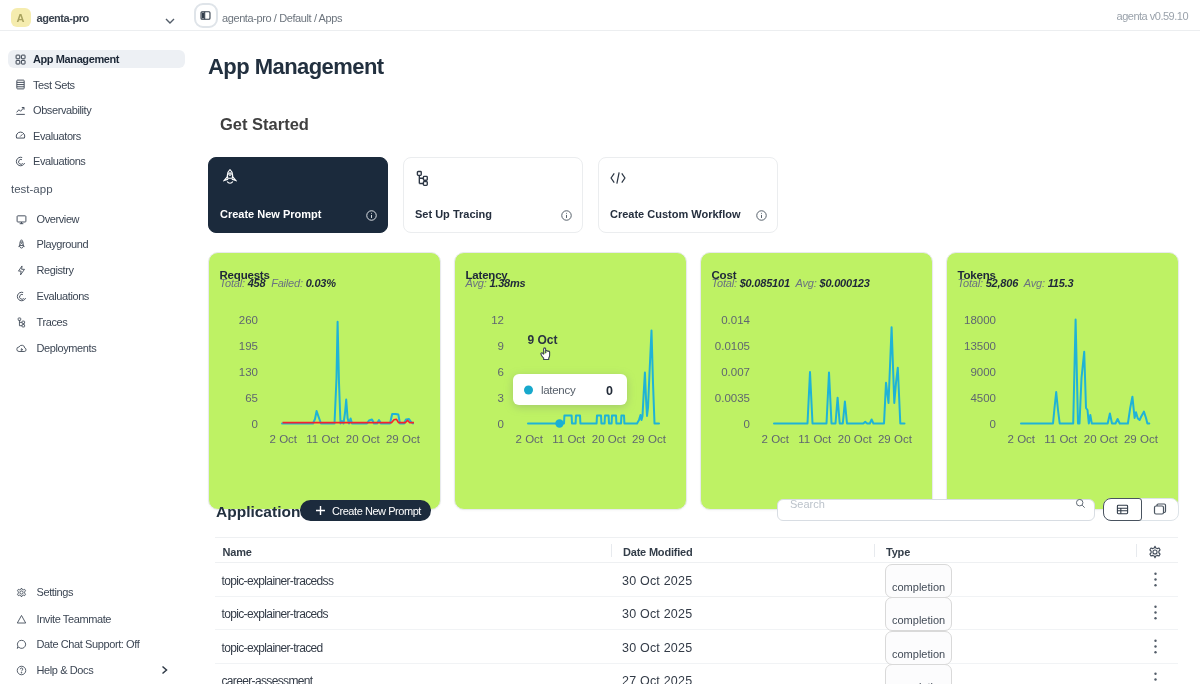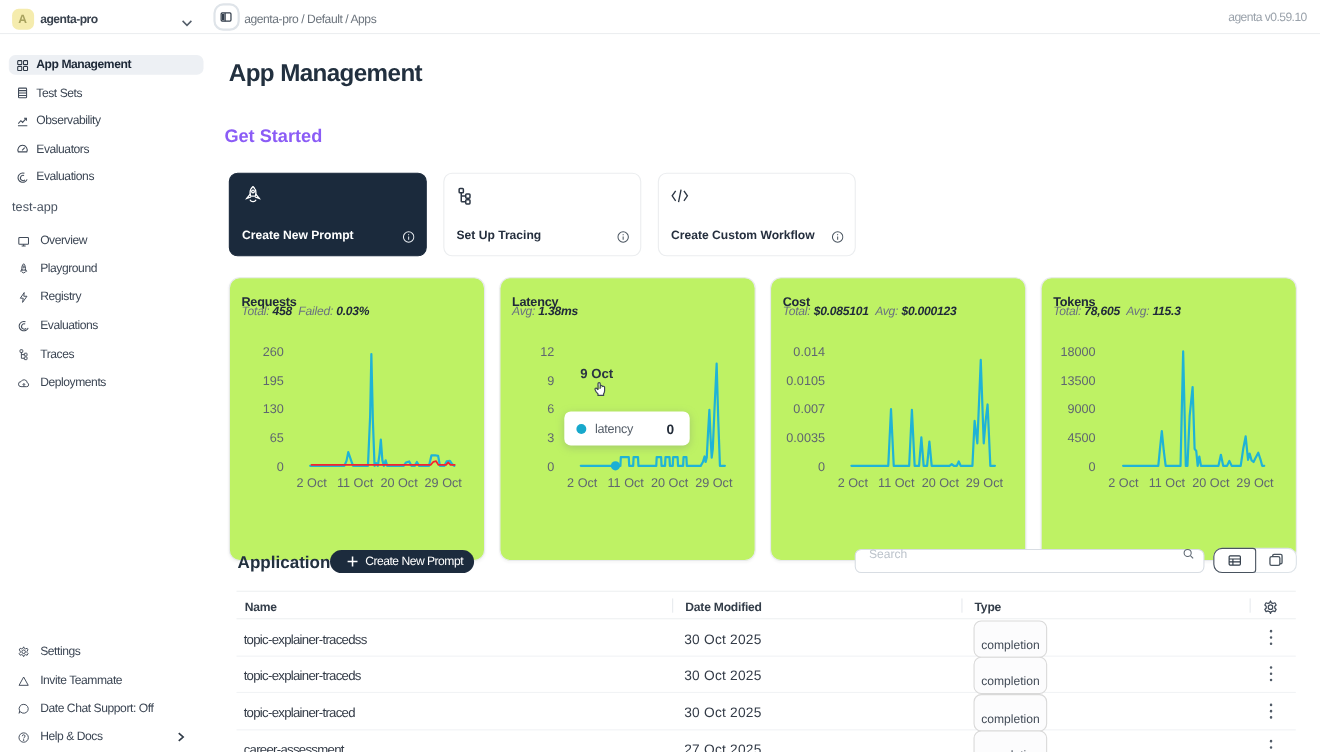--- a/index.html
+++ b/index.html
@@ -31,22 +31,22 @@
 .nav svg { flex:0 0 auto; }
 .nav.sel { background:#edf0f4; color:#1d2837; font-weight:700; }
 .nav.in { padding-left:7.5px; gap:10px; }
 #grouplbl { position:absolute; left:11px; top:183px; font-size:11.5px;
   color:#4b5563; }
 .nav .chevr { margin-left:auto; margin-right:16px; }
 
 
 h1 { position:absolute; left:208px; top:54.3px; font-size:22px; font-weight:700;
   color:#22303f; letter-spacing:-0.55px; }
-h2 { position:absolute; left:204px; top:114.5px; font-size:16.5px; font-weight:700;
-  color:#8b5cf6; }
+h2 { position:absolute; left:220px; top:114.5px; font-size:16.5px; font-weight:700;
+  color:#404040; }
 
 .gcard { position:absolute; top:157px; width:180px; height:76px; border-radius:8px;
   background:#fff; border:1px solid #ebedef; }
 .gcard.dark { background:#1b2a3c; border-color:#1b2a3c; color:#fff; }
 .gcard .ic { position:absolute; left:10px; top:12px; }
 .gcard.dark .ic { left:13.5px; top:11px; }
 .gcard .lbl { position:absolute; left:11px; bottom:12px; font-size:11px;
   font-weight:700; color:#252f3e; }
 .gcard.dark .lbl { color:#fff; }
 .gcard .info { position:absolute; right:10.5px; bottom:11.5px; }
@@ -325,21 +325,21 @@
     <text class="ylab" x="49" y="175" text-anchor="end">0</text>
     <text class="xlab" x="74.3" y="190" text-anchor="middle">2 Oct</text>
     <text class="xlab" x="113.8" y="190" text-anchor="middle">11 Oct</text>
     <text class="xlab" x="153.8" y="190" text-anchor="middle">20 Oct</text>
     <text class="xlab" x="193.9" y="190" text-anchor="middle">29 Oct</text>
     <path d="M73 170.5 H106.5 L109 119 L111.5 170.5 H125.5 L128 119.5 L130.5 170.5 H134.5 L136.6 144.7 L138.7 170.5 H141.8 L143.9 148.5 L146 170.5 H162.2 L164.2 168.9 L166.2 170.5 H168.8 L170.6 166.5 L172.4 170.5 H183 L185 129.7 L187.5 150 L190.6 74.2 L193.3 150 L195 130 L196.8 114.7 L199.3 170.5 H203.5" fill="none" stroke="#1fb3d6" stroke-width="2" stroke-linejoin="round" stroke-linecap="round"></path>
   </svg>
 </div>
 <div class="scard" style="left:946px">
   <div class="t">Tokens</div>
-  <div class="s">Total: <b>78,605</b> &nbsp;Avg: <b>115.3</b></div>
+  <div class="s">Total: <b>52,806</b> &nbsp;Avg: <b>115.3</b></div>
   <svg class="ch" width="233" height="206" viewBox="0 0 233 206">
     <text class="ylab" x="49" y="70.8" text-anchor="end">18000</text>
     <text class="ylab" x="49" y="96.8" text-anchor="end">13500</text>
     <text class="ylab" x="49" y="122.9" text-anchor="end">9000</text>
     <text class="ylab" x="49" y="148.9" text-anchor="end">4500</text>
     <text class="ylab" x="49" y="175" text-anchor="end">0</text>
     <text class="xlab" x="74.3" y="190" text-anchor="middle">2 Oct</text>
     <text class="xlab" x="113.8" y="190" text-anchor="middle">11 Oct</text>
     <text class="xlab" x="153.8" y="190" text-anchor="middle">20 Oct</text>
     <text class="xlab" x="193.9" y="190" text-anchor="middle">29 Oct</text>

